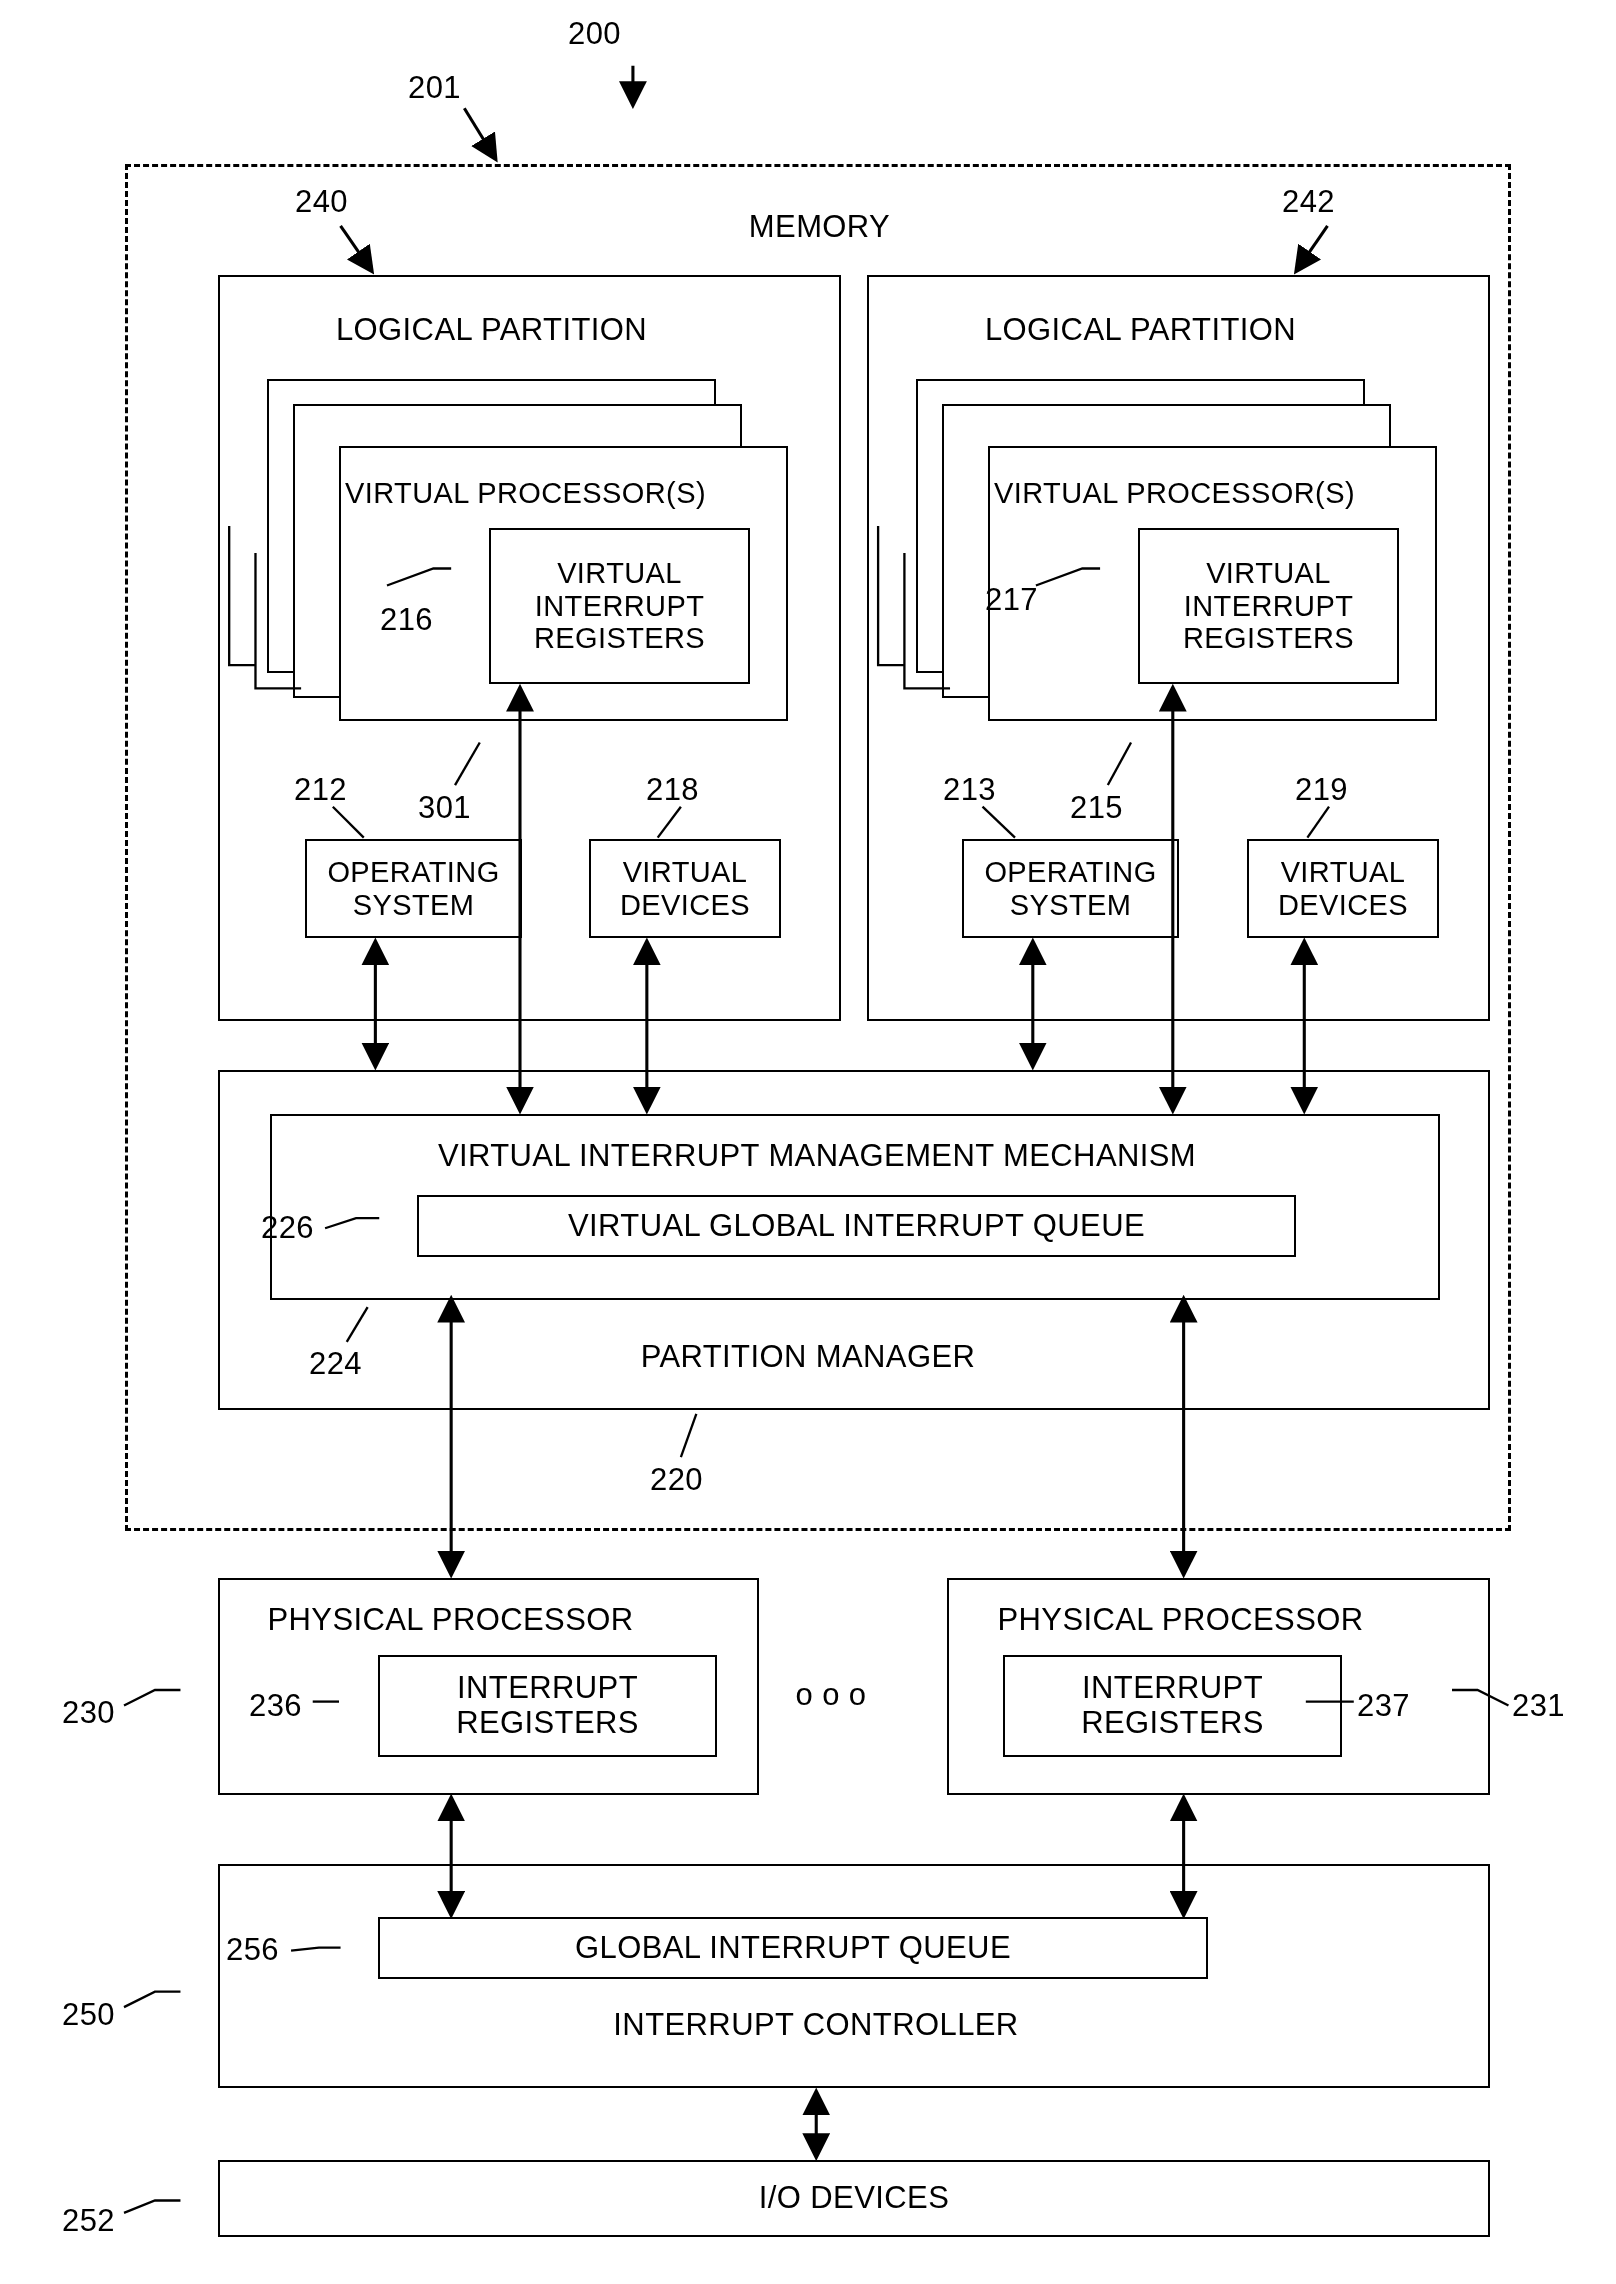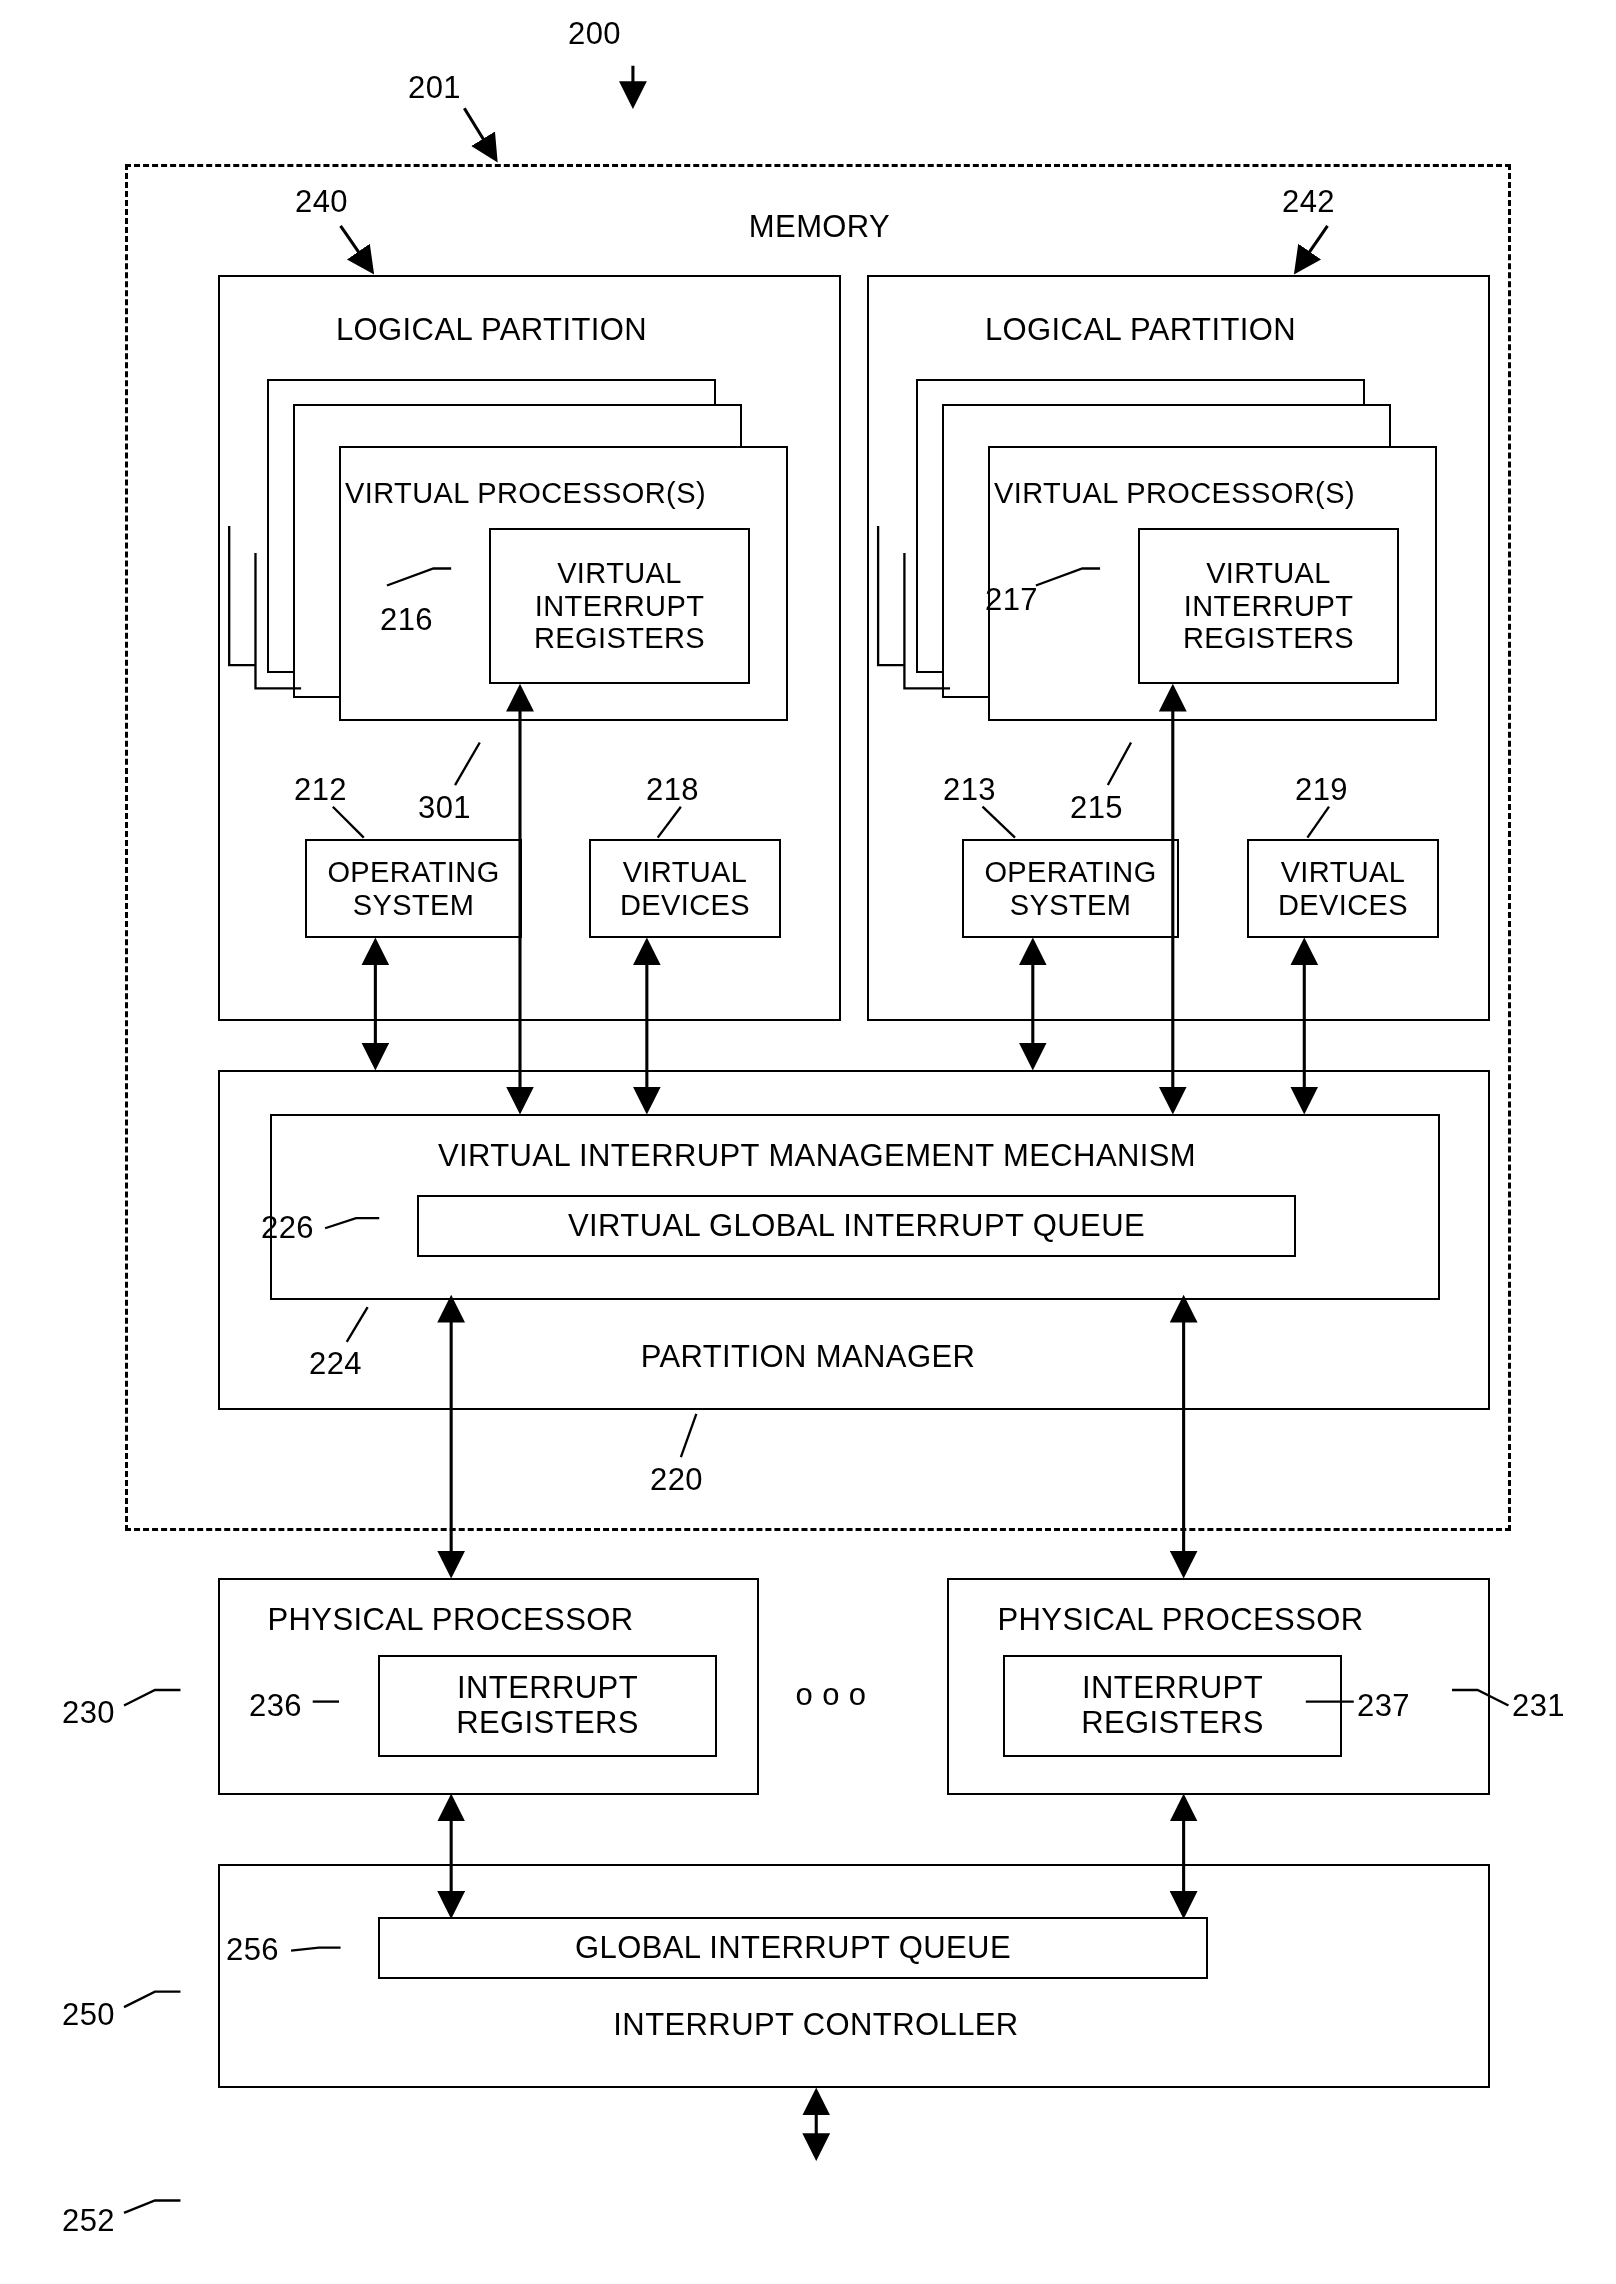--- a/index.html
+++ b/index.html
@@ -164,20 +164,23 @@
 
   <div class="ref" style="left:62px; top:1997px;">250</div>
   <div class="box" style="left:180px; top:1864px; width:1272px; height:224px;"></div>
   <div class="box ctr" style="left:340px; top:1917px; width:830px; height:62px;">
     <div class="lbl t40" style="position:static; width:100%;">GLOBAL  INTERRUPT QUEUE</div>
   </div>
   <div class="ref" style="left:226px; top:1932px;">256</div>
   <div class="lbl t40" style="left:576px; top:2008px; width:480px;">INTERRUPT CONTROLLER</div>
 
   <div class="ref" style="left:62px; top:2203px;">252</div>
+  <div class="box ctr" style="left:180px; top:2160px; width:1272px; height:77px;">
+    <div class="lbl t40" style="position:static; width:100%;">I/O DEVICES</div>
+  </div>
 
   <svg class="overlay" viewBox="0 0 2090 2953">
     <defs>
       <marker id="arrow" viewBox="0 0 12 12" refX="10" refY="6" markerWidth="9" markerHeight="9" orient="auto-start-reverse">
         <path d="M0,0 L12,6 L0,12 z" fill="#000"></path>
       </marker>
     </defs>
     <g stroke="#000" stroke-width="4" fill="none">
 
       <path d="M818,85 L818,135" marker-end="url(#arrow)"></path>

